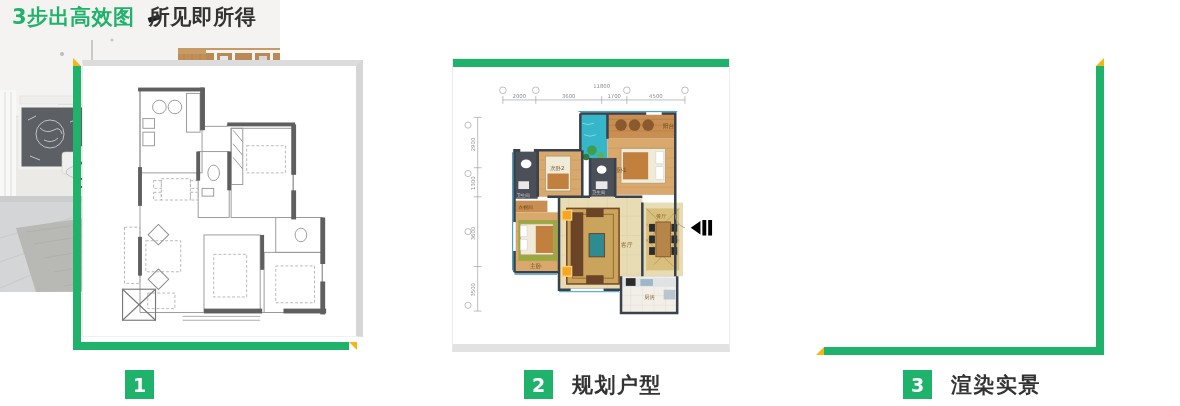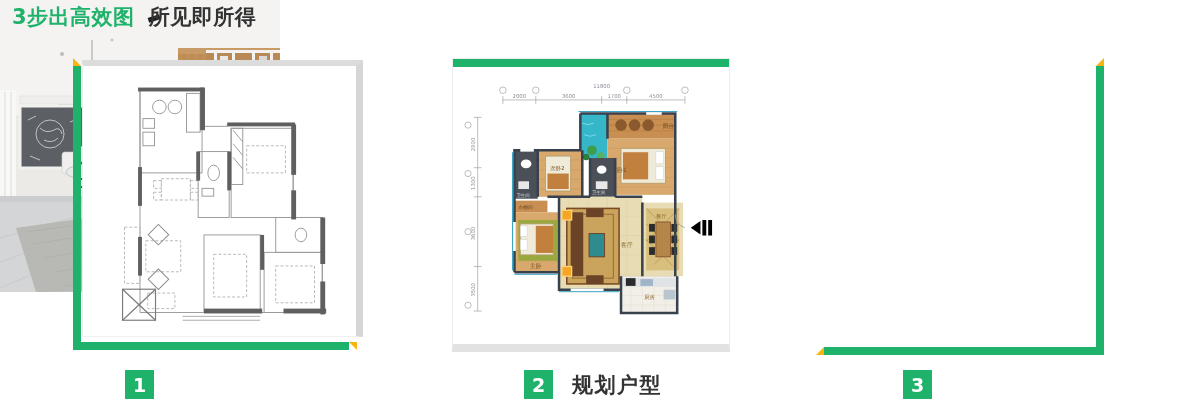--- a/index.html
+++ b/index.html
@@ -405,15 +405,16 @@
 
   <div class="step step1">
     <div class="badge">1</div>
   </div>
   <div class="step step2">
     <div class="badge">2</div>
     <div class="step-label">规划户型</div>
   </div>
   <div class="step step3">
     <div class="badge">3</div>
+    <div class="step-label">渲染实景</div>
   </div>
 
 </div>
 
 </body></html>

